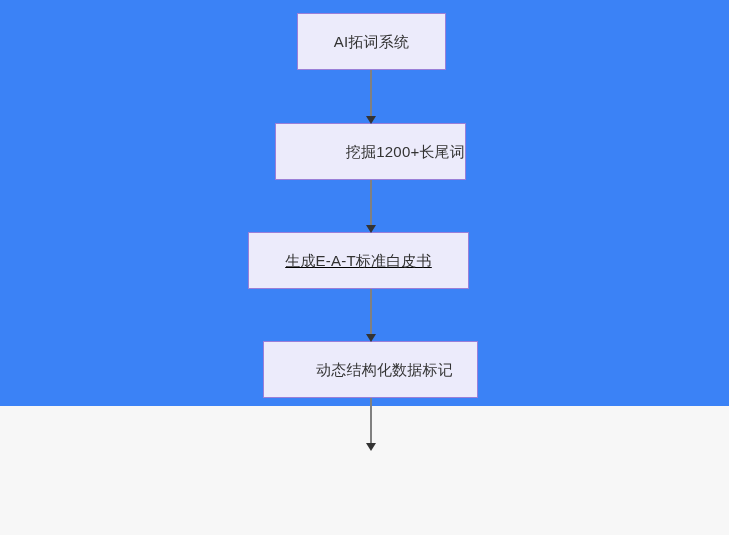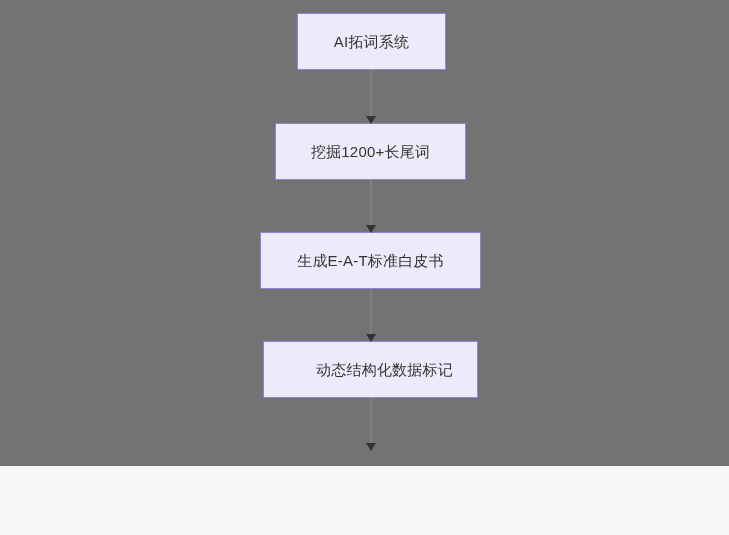--- a/index.html
+++ b/index.html
@@ -10,22 +10,22 @@
     width: 729px;
     height: 535px;
     background: #f7f7f7;
     font-family: "Liberation Sans", "DejaVu Sans", sans-serif;
     overflow: hidden;
   }
 
   #flowchart {
     position: relative;
     width: 729px;
-    height: 466px;
-    background: #737373;
+    height: 406px;
+    background: #3b82f6;
   }
 
   
   .node {
     position: absolute;
     box-sizing: border-box;
     background: #ecebfb;
     border: 1.5px solid #9a7fd8;
     border-radius: 0;
     display: flex;
@@ -38,22 +38,22 @@
     font-size: 15px;
     line-height: 1.2;
     letter-spacing: 0.2px;
     white-space: nowrap;
     text-align: center;
     font-weight: 400;
   }
 
   
   #node-0 { left: 297px; top: 13px;  width: 149px; height: 57px; }
-  #node-1 { left: 275px; top: 123px; width: 191px; height: 57px; }
-  #node-2 { left: 260px; top: 232px; width: 221px; height: 57px; }
+  #node-1 { left: 275px; top: 123px; width: 191px; height: 57px; justify-content: flex-end; }
+  #node-2 { left: 248px; top: 232px; width: 221px; height: 57px; text-decoration: underline; }
   #node-3 { left: 263px; top: 341px; width: 215px; height: 57px; padding-left: 28px; }
   #node-4 { left: 252px; top: 450px; width: 236px; height: 58px; }
 
   
   .edge {
     position: absolute;
     left: 370px;
     width: 2px;
     background: #808080;
     z-index: 1;

